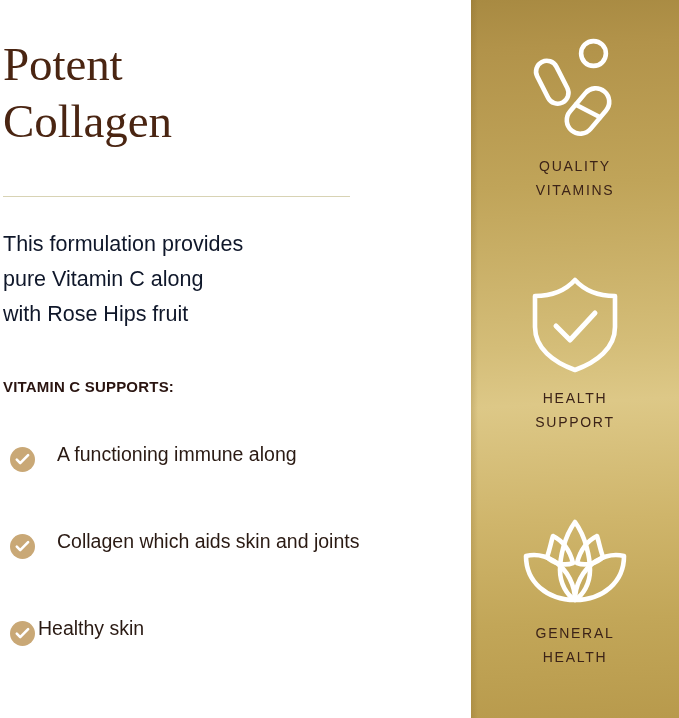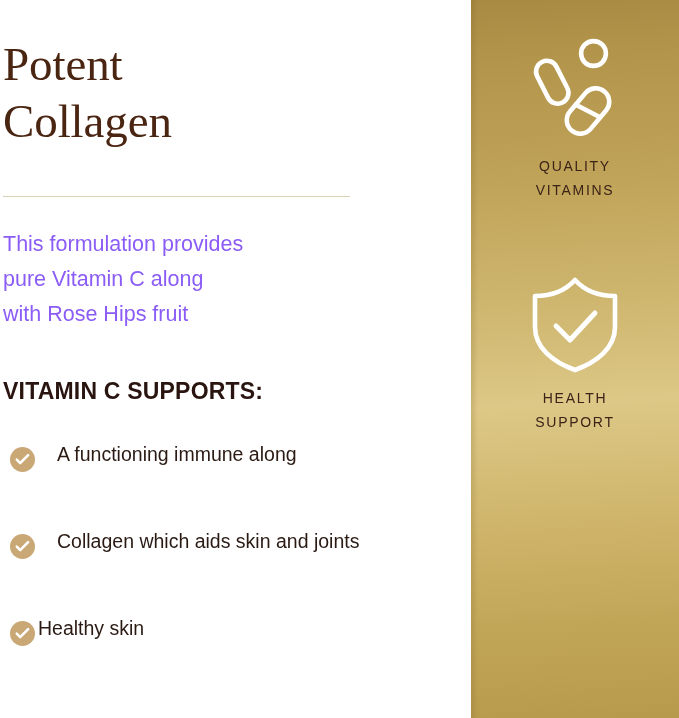--- a/index.html
+++ b/index.html
@@ -51,29 +51,29 @@
   }
 
   .intro {
     position: absolute;
     left: 3px;
     top: 227px;
     width: 360px;
     font-size: 21.5px;
     line-height: 35px;
     font-weight: 300;
-    color: #8b5cf6;
+    color: #0f172a;
   }
   .intro .iline { display: block; }
 
   .supports {
     position: absolute;
     left: 3px;
     top: 378px;
-    font-size: 23px;
+    font-size: 15px;
     font-weight: bold;
     letter-spacing: 0.2px;
     color: #2a1410;
   }
 
   .bullets {
     position: absolute;
     left: 0;
     top: 440px;
     width: 400px;
@@ -230,17 +230,34 @@
               <path d="M33 54 L47 68 L72 41" stroke-width="5"></path>
             </g>
           </svg>
         </div>
         <div class="feature-label">
           <span class="lline">HEALTH</span>
           <span class="lline">SUPPORT</span>
         </div>
       </div>
 
+      <div class="feature feature-3">
+        <div class="feature-icon">
+          <svg width="110" height="92" viewBox="0 0 110 92" aria-hidden="true">
+            <g fill="none" stroke="#ffffff" stroke-width="4.6" stroke-linecap="round" stroke-linejoin="round">
+              <path d="M33 22 C43 27 50 37 53 49 C45 52 34 50 27 43 C30 35 31 28 33 22 Z"></path>
+              <path d="M77 22 C67 27 60 37 57 49 C65 52 76 50 83 43 C80 35 79 28 77 22 Z"></path>
+              <path d="M6 42 C6 68 27 86 55 86 C55 72 48 56 34 47 C24 41 14 40 6 42 Z"></path>
+              <path d="M104 42 C104 68 83 86 55 86 C55 72 62 56 76 47 C86 41 96 40 104 42 Z"></path>
+              <path d="M55 8 C66 23 70 44 70 56 C70 70 63 81 55 86 C47 81 40 70 40 56 C40 44 44 23 55 8 Z"></path>
+            </g>
+          </svg>
+        </div>
+        <div class="feature-label">
+          <span class="lline">GENERAL</span>
+          <span class="lline">HEALTH</span>
+        </div>
+      </div>
 
     </div>
   </div>
 
 </div>
 
 </body></html>

